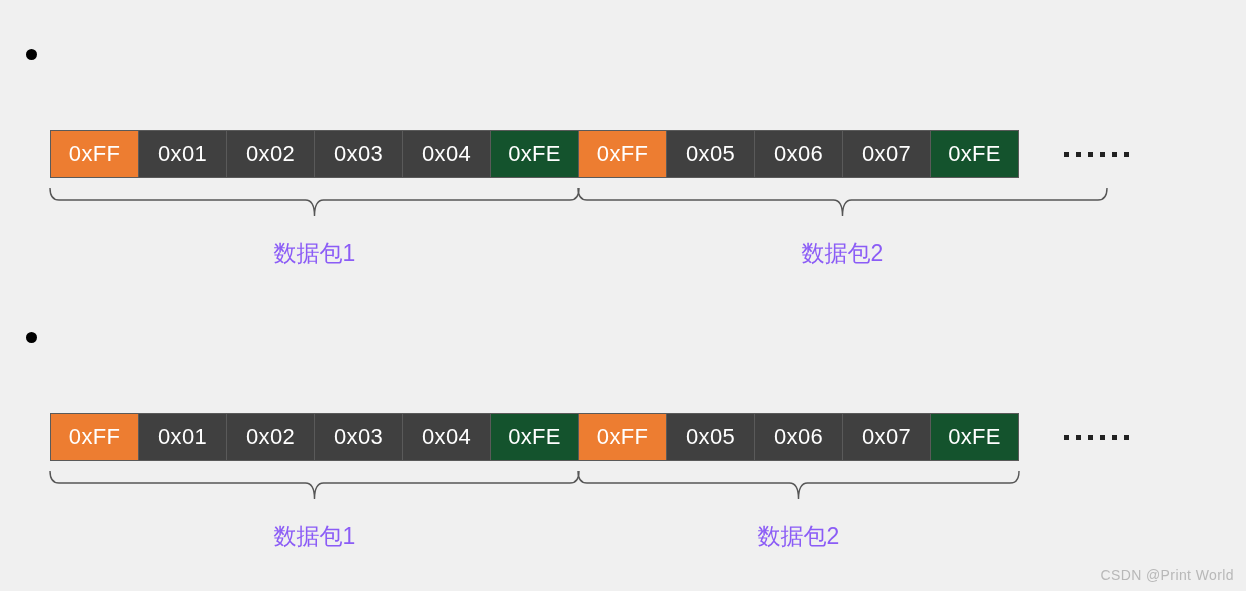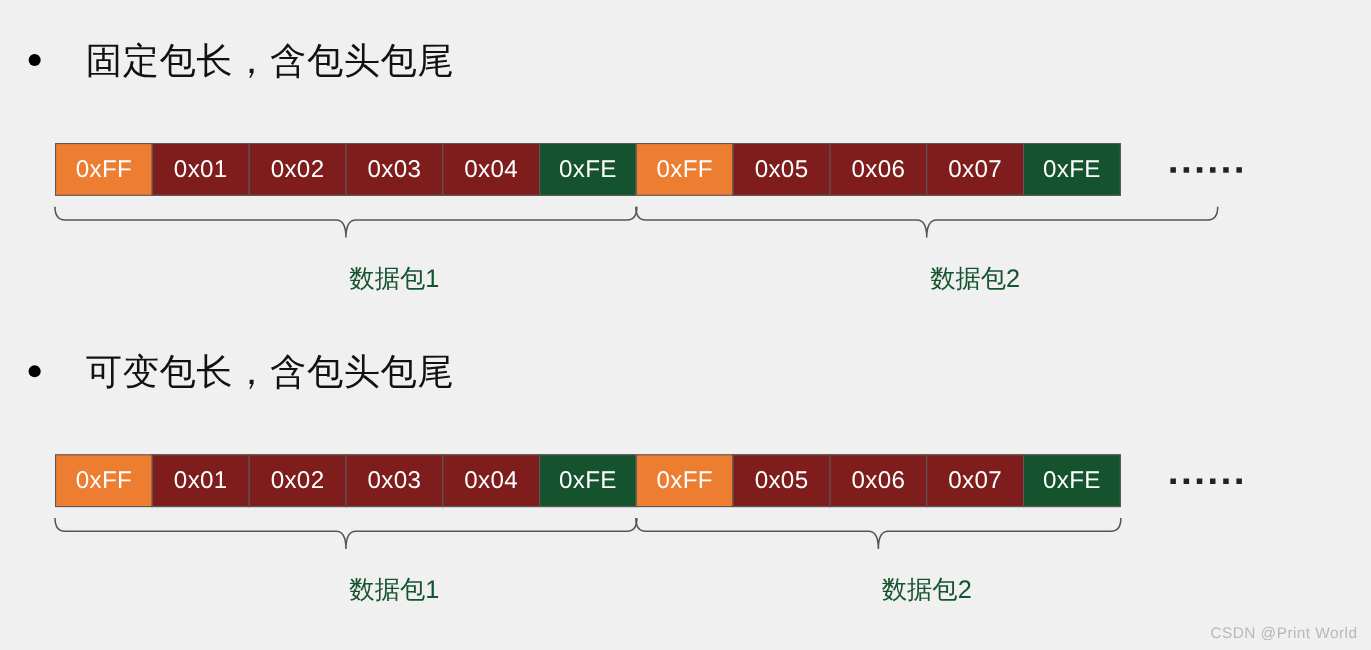--- a/index.html
+++ b/index.html
@@ -64,21 +64,21 @@
     margin-left: -1px;
     display: flex;
     align-items: center;
     justify-content: center;
     font-size: 22px;
     color: #ffffff;
     letter-spacing: 0.3px;
   }
   .cell:first-child { margin-left: 0; }
   .cell.header { background: #ED7D31; }
-  .cell.data   { background: #7f1d1d; }
+  .cell.data   { background: #404040; }
   .cell.footer { background: #14532d; }
 
   .ellipsis {
     display: flex;
     align-items: center;
     margin-left: 45px;
     height: 48px;
   }
   .ellipsis i {
     display: block;
@@ -101,41 +101,39 @@
     position: absolute;
     top: 238px;
     left: 0;
     width: 1246px;
     height: 36px;
   }
   .brace-label {
     position: absolute;
     transform: translateX(-50%);
     font-size: 23px;
-    color: #14532d;
+    color: #8b5cf6;
     white-space: nowrap;
-    margin-left: 44px;
   }
 
   .watermark {
     position: absolute;
     right: 12px;
     bottom: 8px;
     font-size: 14px;
     color: #b8b8b8;
     letter-spacing: 0.4px;
   }
 </style>
 </head>
 <body>
 
 <div class="section" id="section-fixed">
   <div class="bullet-line">
     <span class="bullet-dot"></span>
-    <span class="bullet-text">固定包长，含包头包尾</span>
   </div>
   <div class="byte-row">
       <div class="cell header">0xFF</div>
       <div class="cell data">0x01</div>
       <div class="cell data">0x02</div>
       <div class="cell data">0x03</div>
       <div class="cell data">0x04</div>
       <div class="cell footer">0xFE</div>
       <div class="cell header">0xFF</div>
       <div class="cell data">0x05</div>
@@ -159,21 +157,20 @@
     </div>
   <div class="brace-labels">
       <div class="brace-label" style="left: 314.5px;">数据包1</div>
       <div class="brace-label" style="left: 842.5px;">数据包2</div>
     </div>
 </div>
 
 <div class="section" id="section-variable">
   <div class="bullet-line">
     <span class="bullet-dot"></span>
-    <span class="bullet-text">可变包长，含包头包尾</span>
   </div>
   <div class="byte-row">
       <div class="cell header">0xFF</div>
       <div class="cell data">0x01</div>
       <div class="cell data">0x02</div>
       <div class="cell data">0x03</div>
       <div class="cell data">0x04</div>
       <div class="cell footer">0xFE</div>
       <div class="cell header">0xFF</div>
       <div class="cell data">0x05</div>

